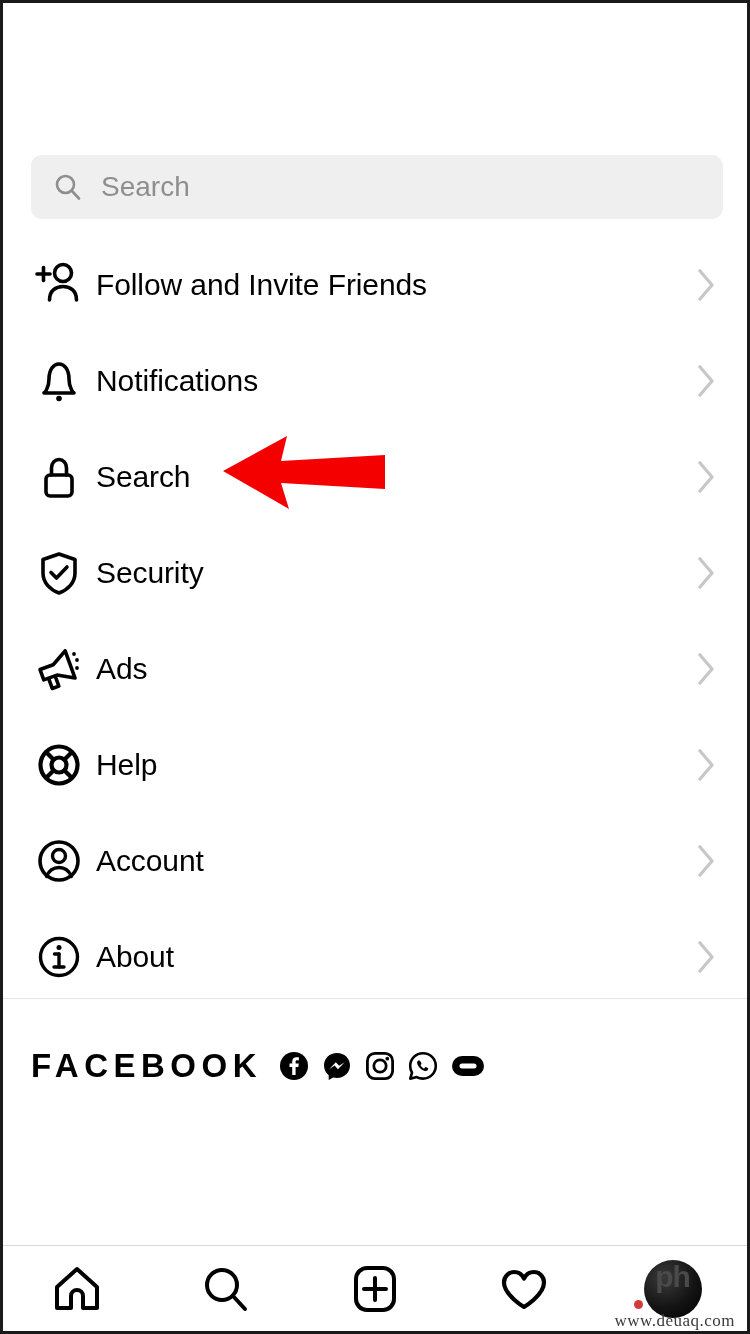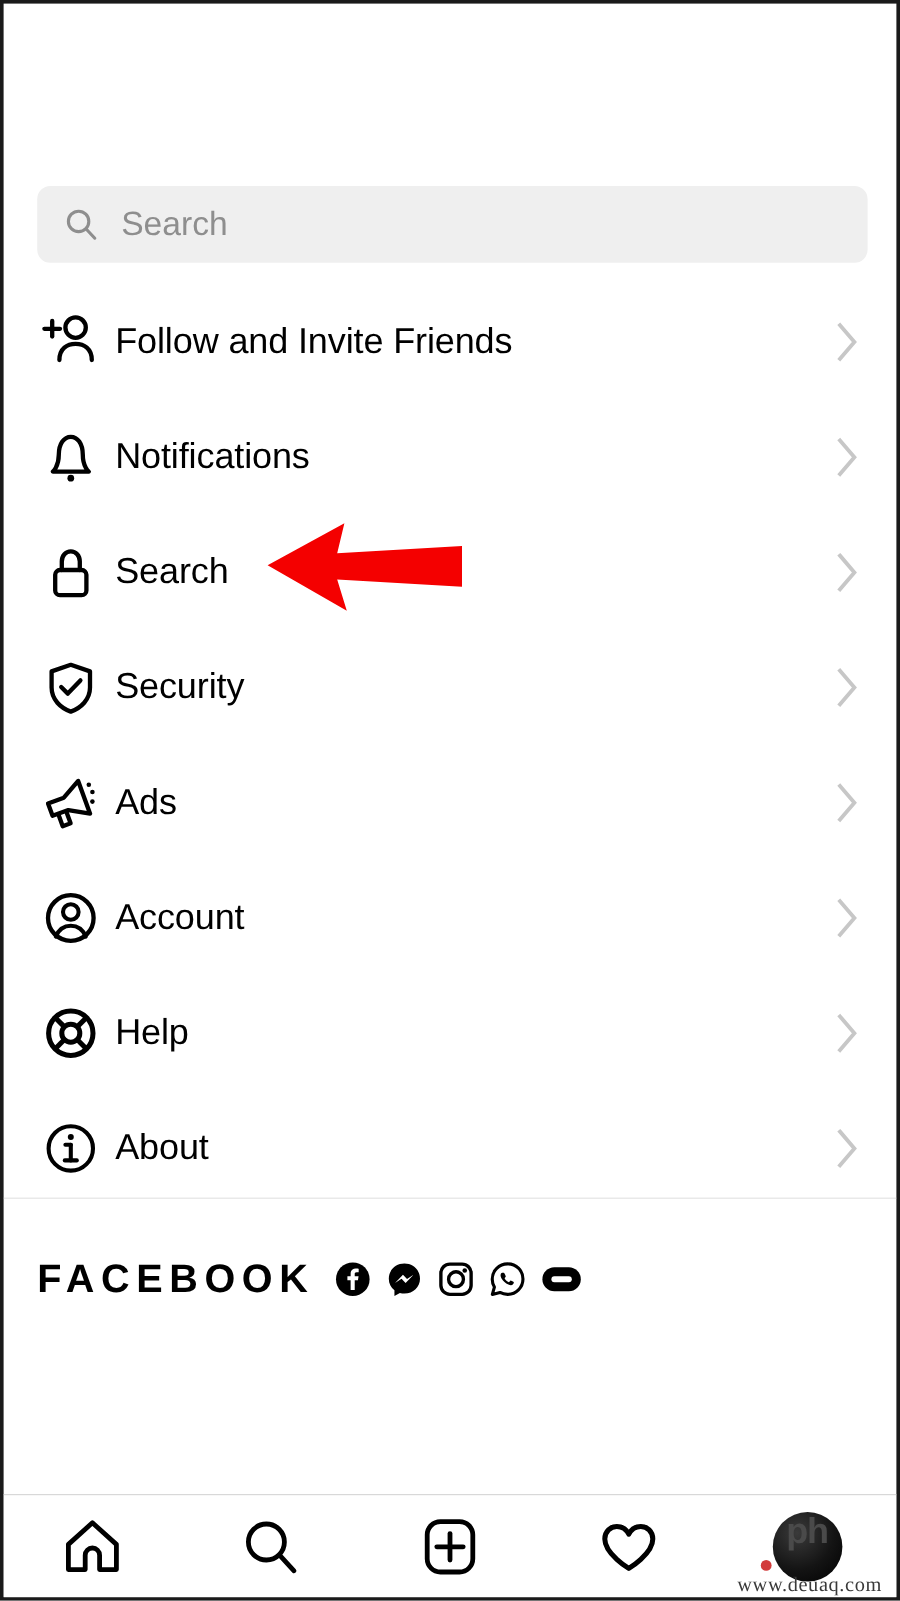--- a/index.html
+++ b/index.html
@@ -299,45 +299,45 @@
       <span class="row-chevron">
         <svg width="22" height="34" viewBox="0 0 22 34">
             <polyline points="5,3 17,17 5,31" fill="none" stroke="#c7c7c7" stroke-width="3.2" stroke-linecap="square"></polyline>
           </svg>
       </span>
     </div>
 
     <div class="settings-row">
       <span class="row-icon">
         <svg width="52" height="52" viewBox="0 0 52 52">
-          <circle cx="26" cy="26" r="19" fill="none" stroke="#000" stroke-width="3.6"></circle>
-          <circle cx="26" cy="21" r="6.5" fill="none" stroke="#000" stroke-width="3.4"></circle>
-          <path d="M13.5 41.5 C16 35.5 20.5 32.5 26 32.5 C31.5 32.5 36 35.5 38.5 41.5" fill="none" stroke="#000" stroke-width="3.4" stroke-linecap="round"></path>
-        </svg>
-      </span>
-      <span class="row-label">Account</span>
-      <span class="row-chevron">
-        <svg width="22" height="34" viewBox="0 0 22 34">
-            <polyline points="5,3 17,17 5,31" fill="none" stroke="#c7c7c7" stroke-width="3.2" stroke-linecap="square"></polyline>
-          </svg>
-      </span>
-    </div>
-
-    <div class="settings-row">
-      <span class="row-icon">
-        <svg width="52" height="52" viewBox="0 0 52 52">
           <circle cx="26" cy="26" r="18.5" fill="none" stroke="#000" stroke-width="4.2"></circle>
           <circle cx="26" cy="26" r="7.5" fill="none" stroke="#000" stroke-width="4.2"></circle>
           <line x1="13.5" y1="13.5" x2="20.5" y2="20.5" stroke="#000" stroke-width="4.2"></line>
           <line x1="38.5" y1="13.5" x2="31.5" y2="20.5" stroke="#000" stroke-width="4.2"></line>
           <line x1="13.5" y1="38.5" x2="20.5" y2="31.5" stroke="#000" stroke-width="4.2"></line>
           <line x1="38.5" y1="38.5" x2="31.5" y2="31.5" stroke="#000" stroke-width="4.2"></line>
         </svg>
       </span>
       <span class="row-label">Help</span>
+      <span class="row-chevron">
+        <svg width="22" height="34" viewBox="0 0 22 34">
+            <polyline points="5,3 17,17 5,31" fill="none" stroke="#c7c7c7" stroke-width="3.2" stroke-linecap="square"></polyline>
+          </svg>
+      </span>
+    </div>
+
+    <div class="settings-row">
+      <span class="row-icon">
+        <svg width="52" height="52" viewBox="0 0 52 52">
+          <circle cx="26" cy="26" r="19" fill="none" stroke="#000" stroke-width="3.6"></circle>
+          <circle cx="26" cy="21" r="6.5" fill="none" stroke="#000" stroke-width="3.4"></circle>
+          <path d="M13.5 41.5 C16 35.5 20.5 32.5 26 32.5 C31.5 32.5 36 35.5 38.5 41.5" fill="none" stroke="#000" stroke-width="3.4" stroke-linecap="round"></path>
+        </svg>
+      </span>
+      <span class="row-label">Account</span>
       <span class="row-chevron">
         <svg width="22" height="34" viewBox="0 0 22 34">
             <polyline points="5,3 17,17 5,31" fill="none" stroke="#c7c7c7" stroke-width="3.2" stroke-linecap="square"></polyline>
           </svg>
       </span>
     </div>
 
     <div class="settings-row">
       <span class="row-icon">
         <svg width="52" height="52" viewBox="0 0 52 52">

